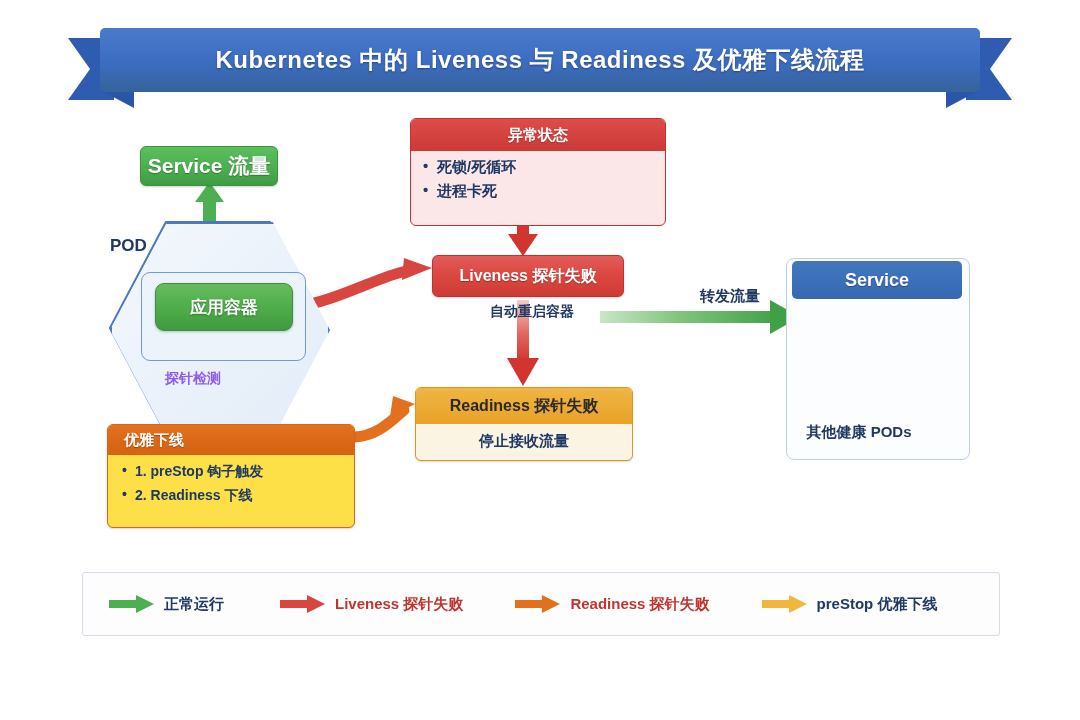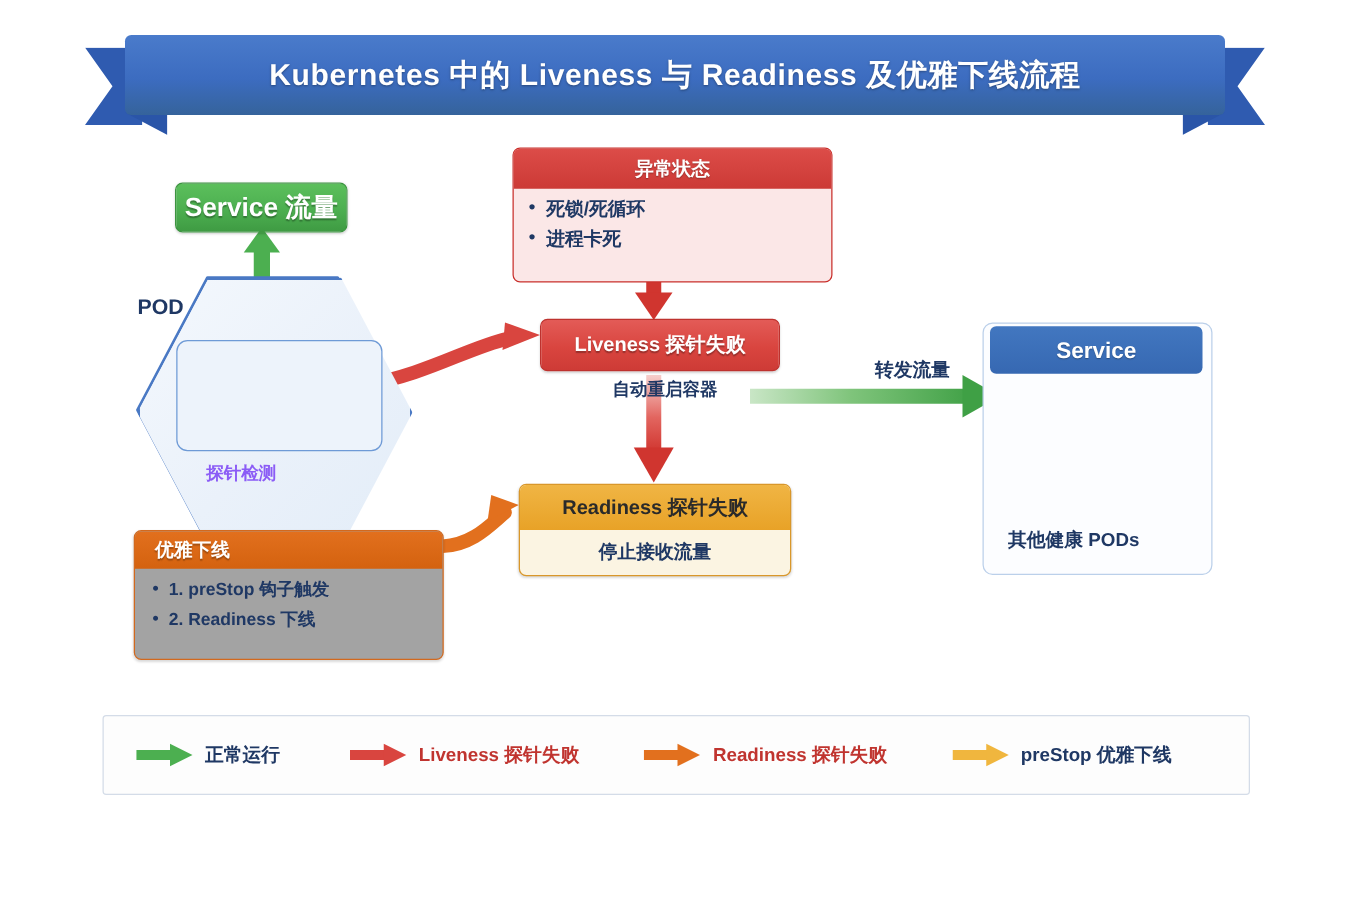--- a/index.html
+++ b/index.html
@@ -123,21 +123,21 @@
   }
   .readiness-sub{
     height:35px;display:flex;align-items:center;justify-content:center;
     color:#1F3864;font-size:15px;font-weight:bold;
   }
 
   
   .grace{
     left:107px;top:424px;width:246px;height:102px;
     border:1px solid #D2691E;border-radius:6px;overflow:hidden;
-    background:#a3a3a3;box-shadow:0 1px 2px rgba(0,0,0,.15);
+    background:#fde047;box-shadow:0 1px 2px rgba(0,0,0,.15);
   }
   .grace-head{
     height:30px;background:linear-gradient(180deg,#E2701E 0%,#D4620F 100%);
     display:flex;align-items:center;padding-left:16px;
     color:#fff;font-size:15px;font-weight:bold;
     text-shadow:0 1px 1px rgba(0,0,0,.28);
   }
   .grace-body{padding:8px 0 0 14px;}
   .grace-body ul{margin:0;padding:0;}
   .grace-body li{
@@ -275,20 +275,23 @@
     </g>
   </svg>
 
   <div class="abs svc-pill">
     <span>Service 流量</span>
   </div>
 
   <div class="abs hex"></div>
   <div class="abs pod-label">POD</div>
   <div class="abs inner-rect"></div>
+  <div class="abs app-box">
+    <span>应用容器</span>
+  </div>
   <div class="abs probe-label">探针检测</div>
 
   <div class="abs err-card">
     <div class="err-head">异常状态</div>
     <div class="err-body">
       <ul>
         <li>死锁/死循环</li>
         <li>进程卡死</li>
       </ul>
     </div>

